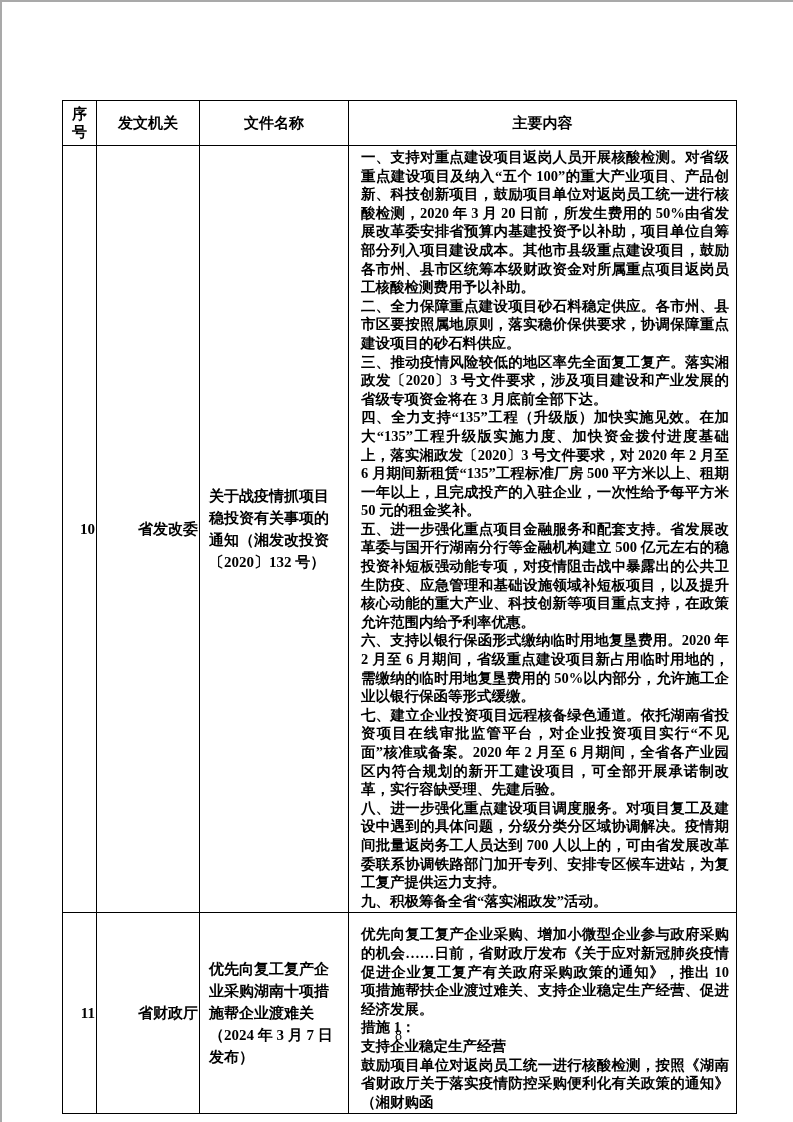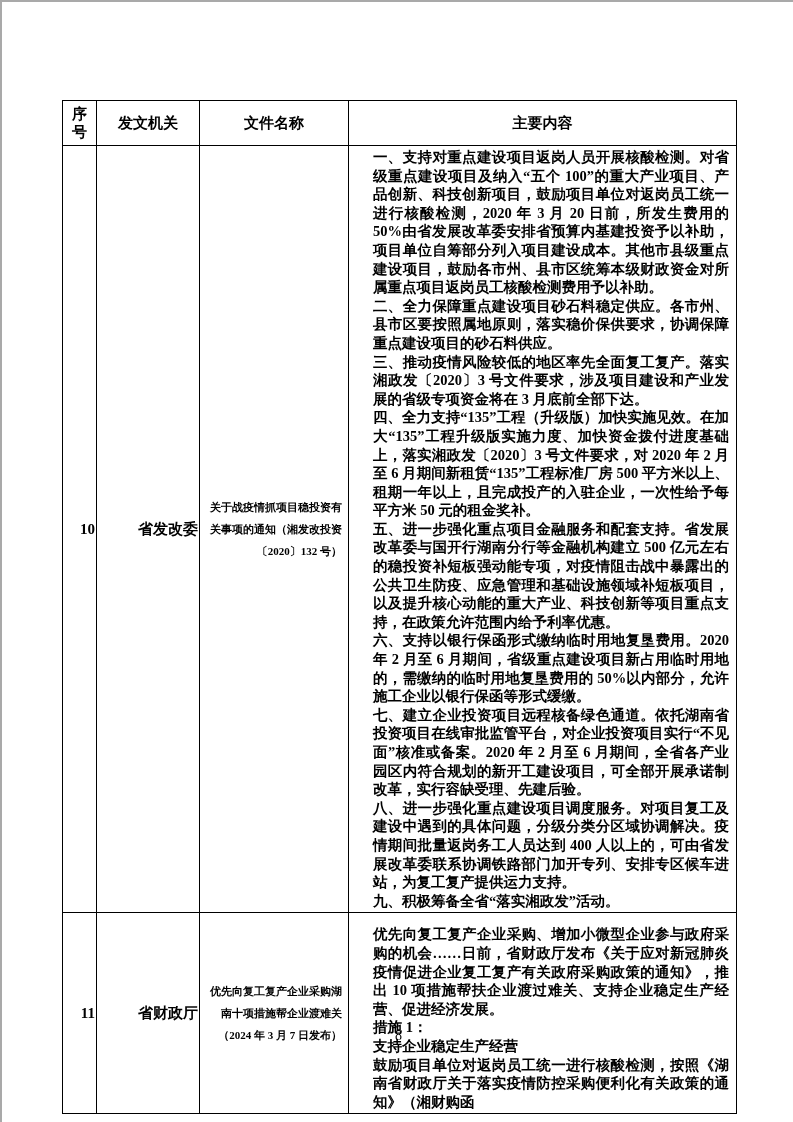--- a/index.html
+++ b/index.html
@@ -44,30 +44,30 @@
     font-weight: 700;
   }
   th.seq-th { word-break: break-all; padding: 0 8px; }
   td.cell-seq, td.cell-agency {
     text-align: right;
     vertical-align: middle;
     font-size: 15px;
   }
   td.cell-doc {
     vertical-align: middle;
-    font-size: 11px;
+    font-size: 15px;
     line-height: 22px;
     padding: 0 6px 0 9px;
-    text-align: right;
+    text-align: left;
   }
   td.cell-content {
     vertical-align: top;
     font-size: 14.5px;
     line-height: 18.6px;
-    padding: 2px 7px 2px 24px;
+    padding: 2px 7px 2px 12px;
     text-align: justify;
   }
   td.cell-content.row11 { padding-top: 12px; }
   td.cell-content p { margin: 0; }
   .page-number {
     position: absolute;
     top: 1026px;
     left: 0;
     width: 793px;
     text-align: center;
@@ -100,21 +100,21 @@
         <td class="cell-agency">省发改委</td>
         <td class="cell-doc">关于战疫情抓项目稳投资有关事项的通知（湘发改投资〔2020〕132 号）</td>
         <td class="cell-content">
           <p>一、支持对重点建设项目返岗人员开展核酸检测。对省级重点建设项目及纳入“五个 100”的重大产业项目、产品创新、科技创新项目，鼓励项目单位对返岗员工统一进行核酸检测，2020 年 3 月 20 日前，所发生费用的 50%由省发展改革委安排省预算内基建投资予以补助，项目单位自筹部分列入项目建设成本。其他市县级重点建设项目，鼓励各市州、县市区统筹本级财政资金对所属重点项目返岗员工核酸检测费用予以补助。</p>
           <p>二、全力保障重点建设项目砂石料稳定供应。各市州、县市区要按照属地原则，落实稳价保供要求，协调保障重点建设项目的砂石料供应。</p>
           <p>三、推动疫情风险较低的地区率先全面复工复产。落实湘政发〔2020〕3 号文件要求，涉及项目建设和产业发展的省级专项资金将在 3 月底前全部下达。</p>
           <p>四、全力支持“135”工程（升级版）加快实施见效。在加大“135”工程升级版实施力度、加快资金拨付进度基础上，落实湘政发〔2020〕3 号文件要求，对 2020 年 2 月至 6 月期间新租赁“135”工程标准厂房 500 平方米以上、租期一年以上，且完成投产的入驻企业，一次性给予每平方米 50 元的租金奖补。</p>
           <p>五、进一步强化重点项目金融服务和配套支持。省发展改革委与国开行湖南分行等金融机构建立 500 亿元左右的稳投资补短板强动能专项，对疫情阻击战中暴露出的公共卫生防疫、应急管理和基础设施领域补短板项目，以及提升核心动能的重大产业、科技创新等项目重点支持，在政策允许范围内给予利率优惠。</p>
           <p>六、支持以银行保函形式缴纳临时用地复垦费用。2020 年 2 月至 6 月期间，省级重点建设项目新占用临时用地的，需缴纳的临时用地复垦费用的 50%以内部分，允许施工企业以银行保函等形式缓缴。</p>
           <p>七、建立企业投资项目远程核备绿色通道。依托湖南省投资项目在线审批监管平台，对企业投资项目实行“不见面”核准或备案。2020 年 2 月至 6 月期间，全省各产业园区内符合规划的新开工建设项目，可全部开展承诺制改革，实行容缺受理、先建后验。</p>
-          <p>八、进一步强化重点建设项目调度服务。对项目复工及建设中遇到的具体问题，分级分类分区域协调解决。疫情期间批量返岗务工人员达到 400 人以上的，可由省发展改革委联系协调铁路部门加开专列、安排专区候车进站，为复工复产提供运力支持。</p>
+          <p>八、进一步强化重点建设项目调度服务。对项目复工及建设中遇到的具体问题，分级分类分区域协调解决。疫情期间批量返岗务工人员达到 700 人以上的，可由省发展改革委联系协调铁路部门加开专列、安排专区候车进站，为复工复产提供运力支持。</p>
           <p>九、积极筹备全省“落实湘政发”活动。</p>
         </td>
       </tr>
 
       <tr style="height:188px;">
         <td class="cell-seq">11</td>
         <td class="cell-agency">省财政厅</td>
         <td class="cell-doc">优先向复工复产企业采购湖南十项措施帮企业渡难关（2024 年 3 月 7 日发布）</td>
         <td class="cell-content row11">
           <p>优先向复工复产企业采购、增加小微型企业参与政府采购的机会……日前，省财政厅发布《关于应对新冠肺炎疫情促进企业复工复产有关政府采购政策的通知》，推出 10 项措施帮扶企业渡过难关、支持企业稳定生产经营、促进经济发展。</p>

